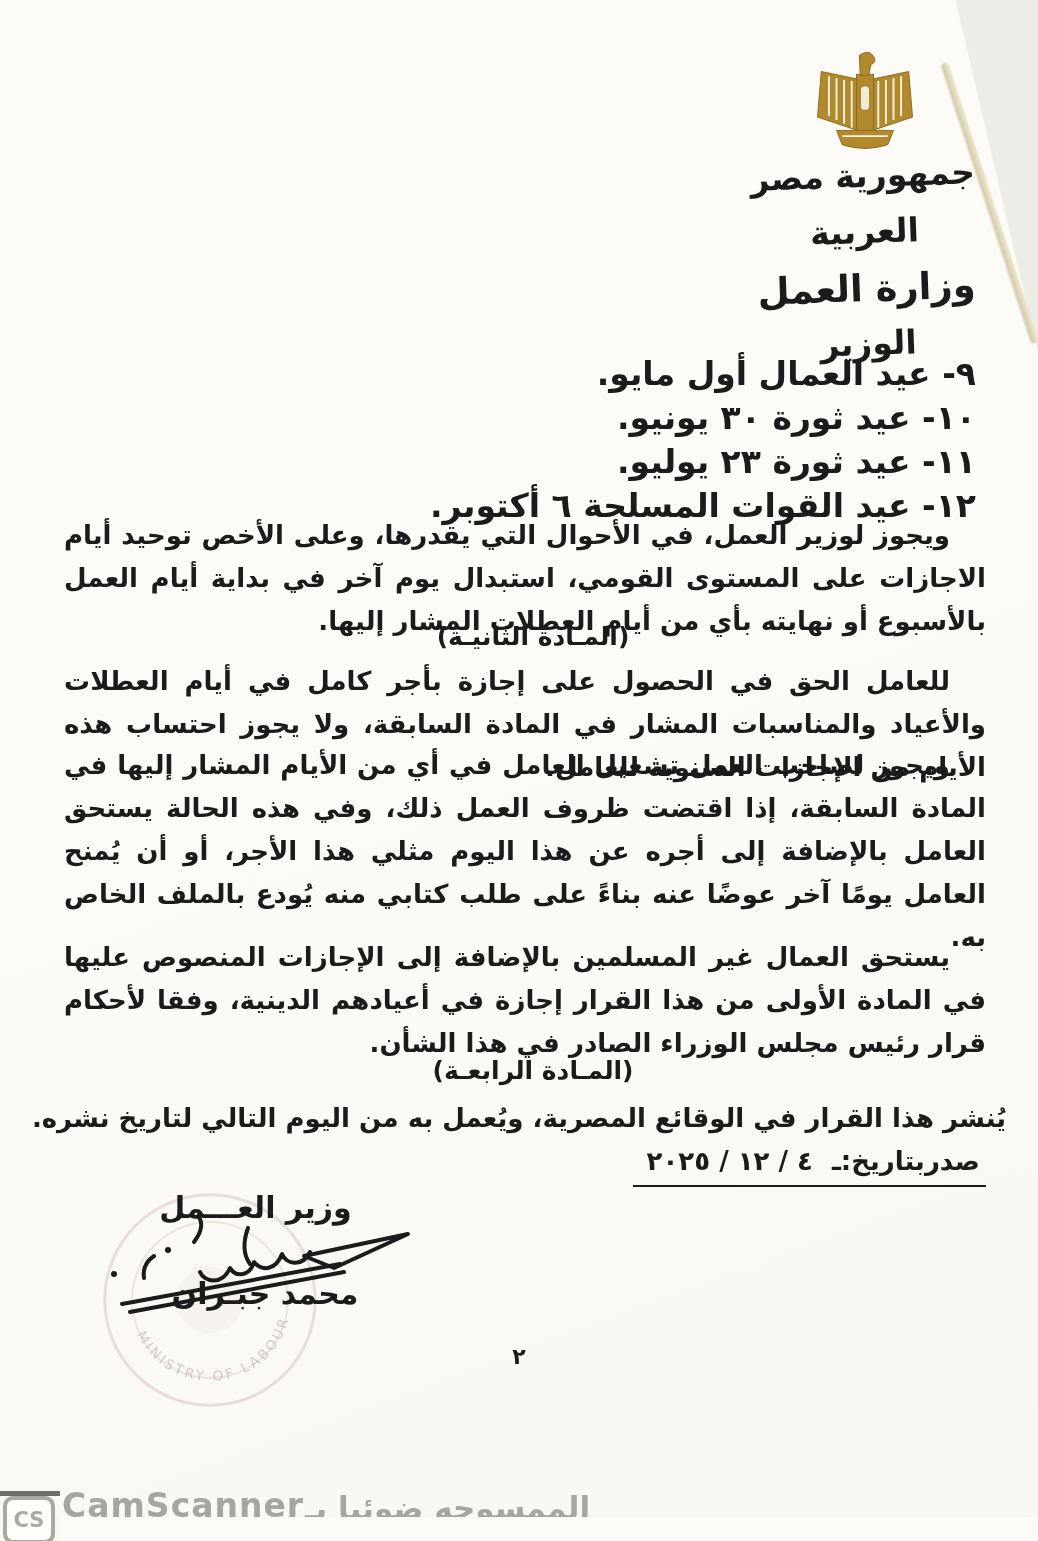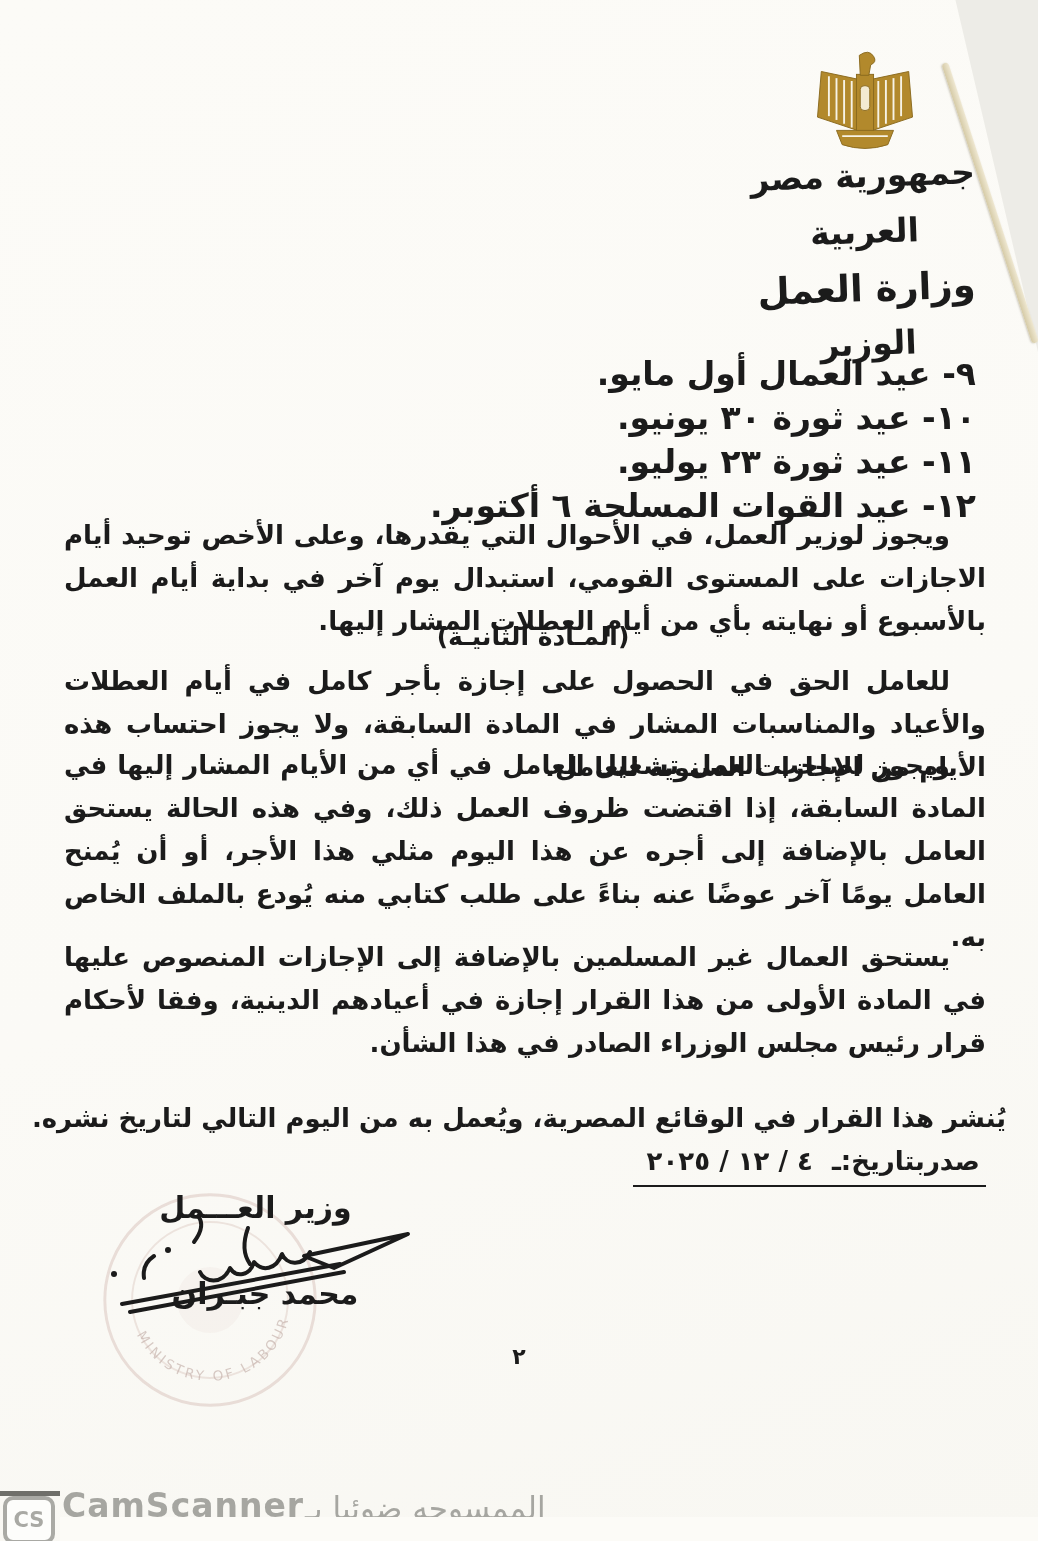--- a/index.html
+++ b/index.html
@@ -52,21 +52,21 @@
   
   .watermark{position:absolute;left:0;top:1482px;width:100%;height:59px;
     direction:ltr;color:#a6a6a1;padding-left:33px;}
   .wm-bar{position:absolute;left:0;top:9px;width:60px;height:5px;background:#6f6f6a;}
   .cs-badge{position:absolute;left:3px;top:14px;width:44px;height:40px;
     border:4px solid #a9a9a4;border-radius:10px;background:#fdfdfb;
     display:flex;align-items:center;justify-content:center;
     font-size:21px;font-weight:700;color:#a9a9a4;}
   .wm-latin{position:absolute;left:62px;top:4px;font-size:33px;font-weight:700;
     letter-spacing:1px;}
-  .wm-arabic{position:absolute;left:305px;top:8px;font-size:31px;font-weight:400;
+  .wm-arabic{position:absolute;left:305px;top:8px;font-size:31px;font-weight:700;
     direction:rtl;}
   .cut-strip{position:absolute;left:60px;top:1517px;width:978px;height:24px;
     background:#fcfbf7;}
 </style>
 </head>
 <body>
 
 <div class="page">
 
   <div class="corner-shade"></div>
@@ -108,20 +108,21 @@
   </div>
 
   <div class="para ar" style="top:514px">ويجوز لوزير العمل، في الأحوال التي يقدرها، وعلى الأخص توحيد أيام الاجازات على المستوى القومي، استبدال يوم آخر في بداية أيام العمل بالأسبوع أو نهايته بأي من أيام العطلات المشار إليها.</div>
 
   <div class="art-head" style="top:622px">(المـادة الثانيـة)</div>
   <div class="para ar" style="top:660px">للعامل الحق في الحصول على إجازة بأجر كامل في أيام العطلات والأعياد والمناسبات المشار في المادة السابقة، ولا يجوز احتساب هذه الأيام من الإجازات السنوية للعامل.</div>
   <div class="para ar" style="top:744px">ويجوز لصاحب العمل تشغيل العامل في أي من الأيام المشار إليها في المادة السابقة، إذا اقتضت ظروف العمل ذلك، وفي هذه الحالة يستحق العامل بالإضافة إلى أجره عن هذا اليوم مثلي هذا الأجر، أو أن يُمنح العامل يومًا آخر عوضًا عنه بناءً على طلب كتابي منه يُودع بالملف الخاص به.</div>
 
   <div class="para ar" style="top:936px">يستحق العمال غير المسلمين بالإضافة إلى الإجازات المنصوص عليها في المادة الأولى من هذا القرار إجازة في أعيادهم الدينية، وفقا لأحكام قرار رئيس مجلس الوزراء الصادر في هذا الشأن.</div>
 
+  <div class="art-head" style="top:1056px">(المـادة الرابعـة)</div>
   <div class="centered-line ar" style="top:1098px">يُنشر هذا القرار في الوقائع المصرية، ويُعمل به من اليوم التالي لتاريخ نشره.</div>
 
   <div class="date-line ar">
     <span>صدربتاريخ:ـ</span>
     <span class="val">٤ / ١٢ / ٢٠٢٥</span>
   </div>
 
   <svg class="stamp" viewBox="0 0 230 230">
     <circle cx="115" cy="115" r="108" fill="none" stroke="rgba(187,147,138,0.5)" stroke-width="3"></circle>
     <circle cx="115" cy="115" r="80" fill="none" stroke="rgba(187,147,138,0.4)" stroke-width="2"></circle>

